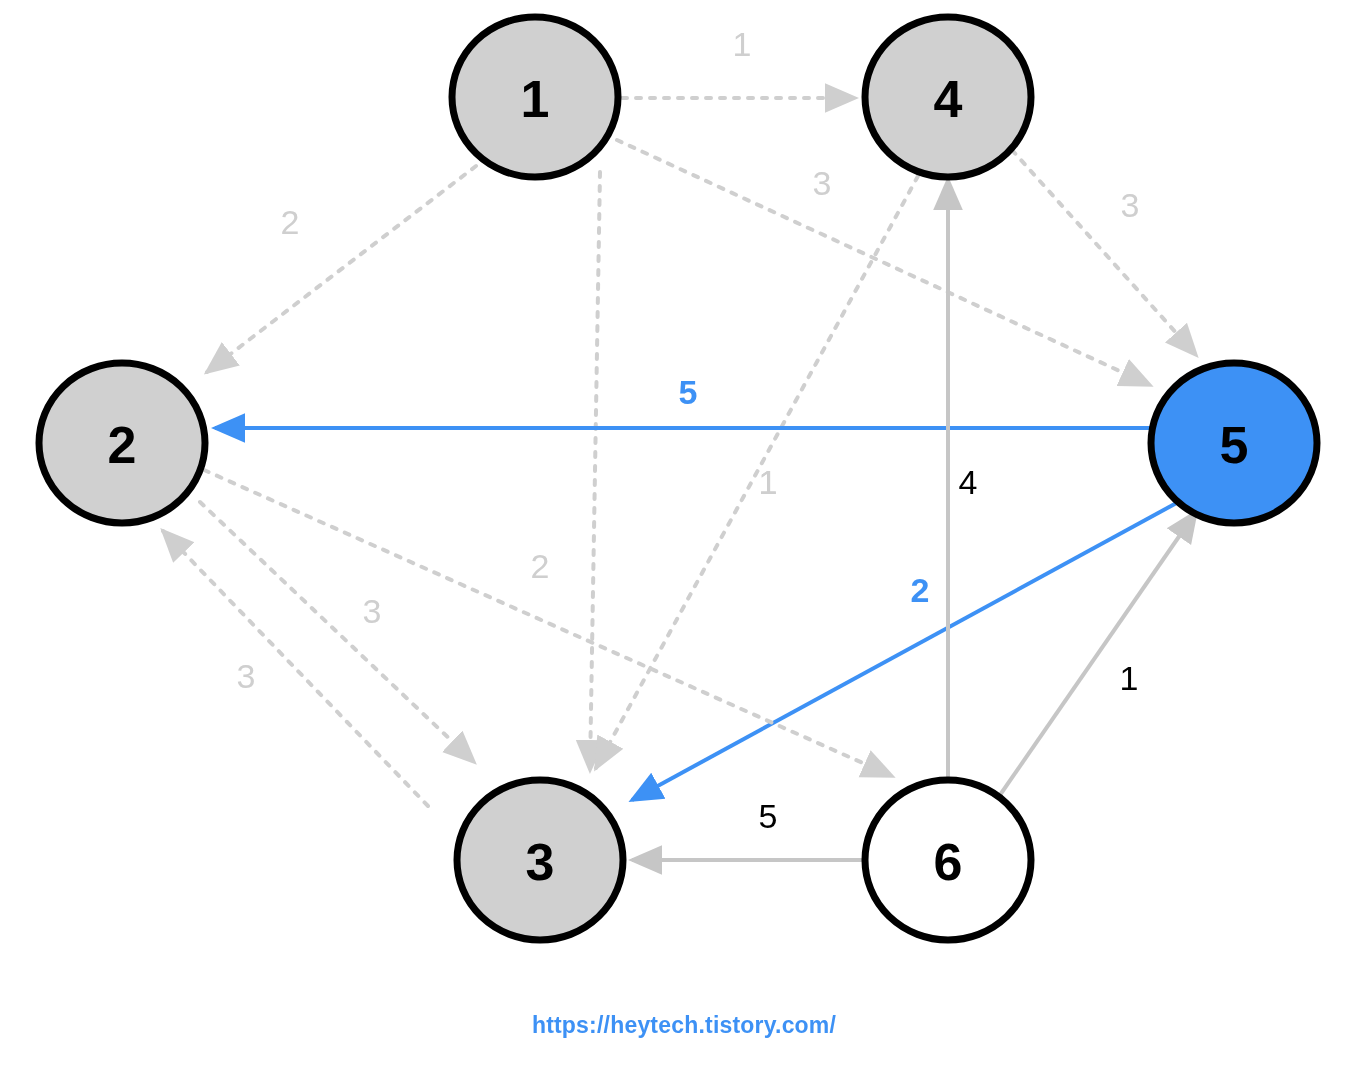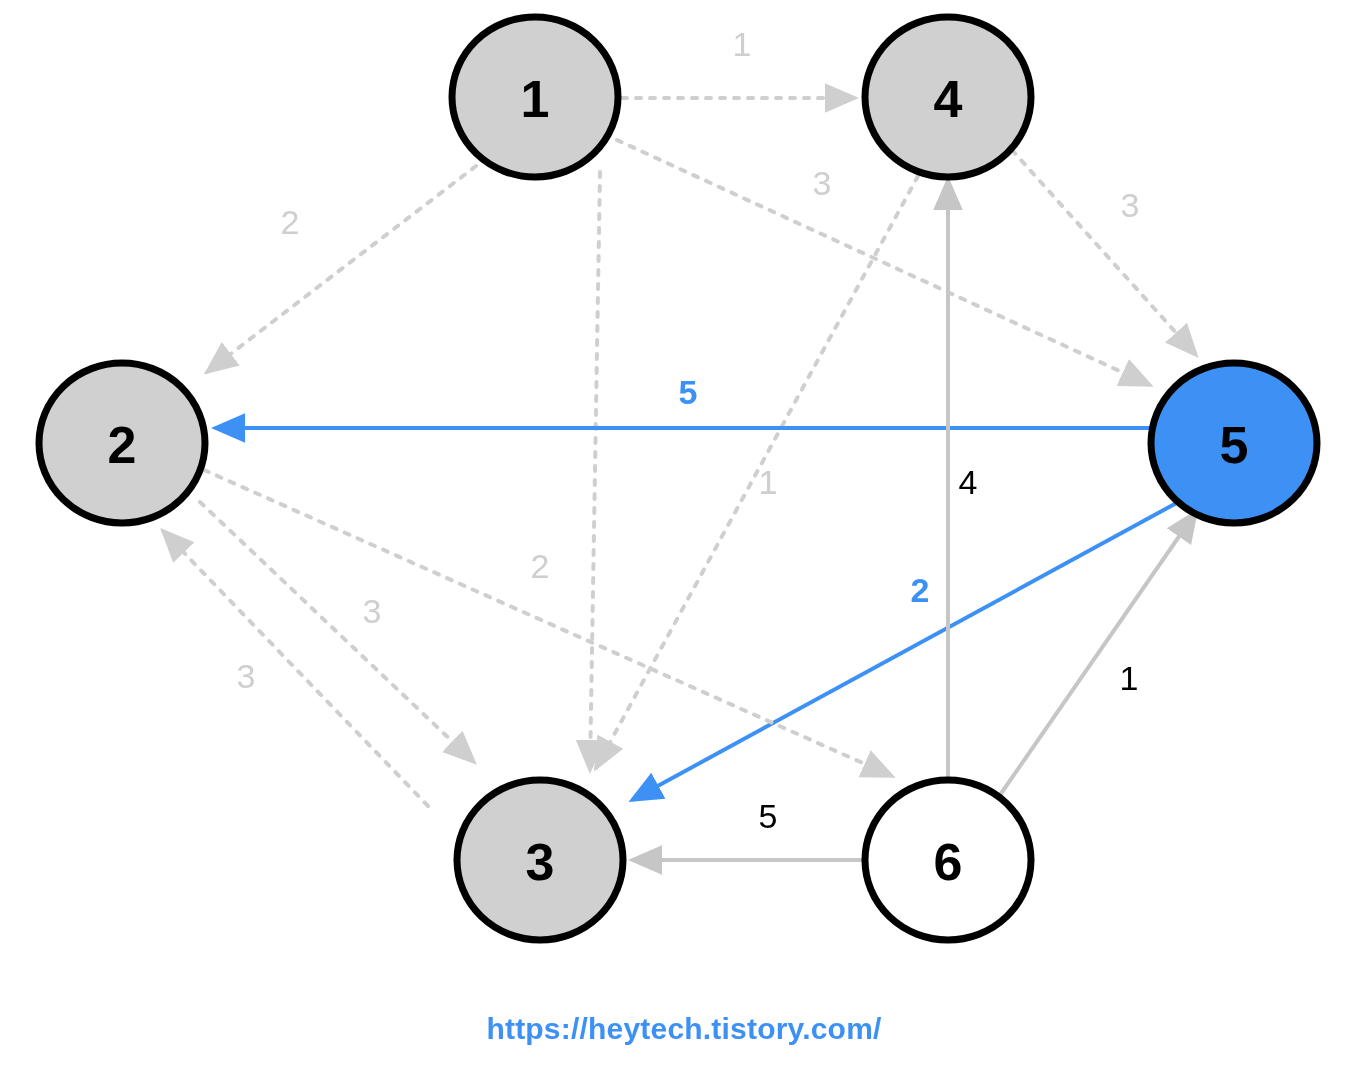--- a/index.html
+++ b/index.html
@@ -64,21 +64,21 @@
   .lbl-dim   { fill: #cfcfcf; font-weight: normal; }
   .lbl-solid { fill: #000000; font-weight: normal; }
   .lbl-active{ fill: #3d91f5; font-weight: bold; }
   .footer-url {
     position: absolute;
     left: 0;
     top: 1012px;
     width: 1368px;
     text-align: center;
     font-family: "Liberation Sans", sans-serif;
-    font-size: 30px;
+    font-size: 23px;
     font-weight: bold;
     color: #3d91f5;
     letter-spacing: 0.2px;
   }
 </style>
 </head>
 <body>
 
 <div id="stage">
 

